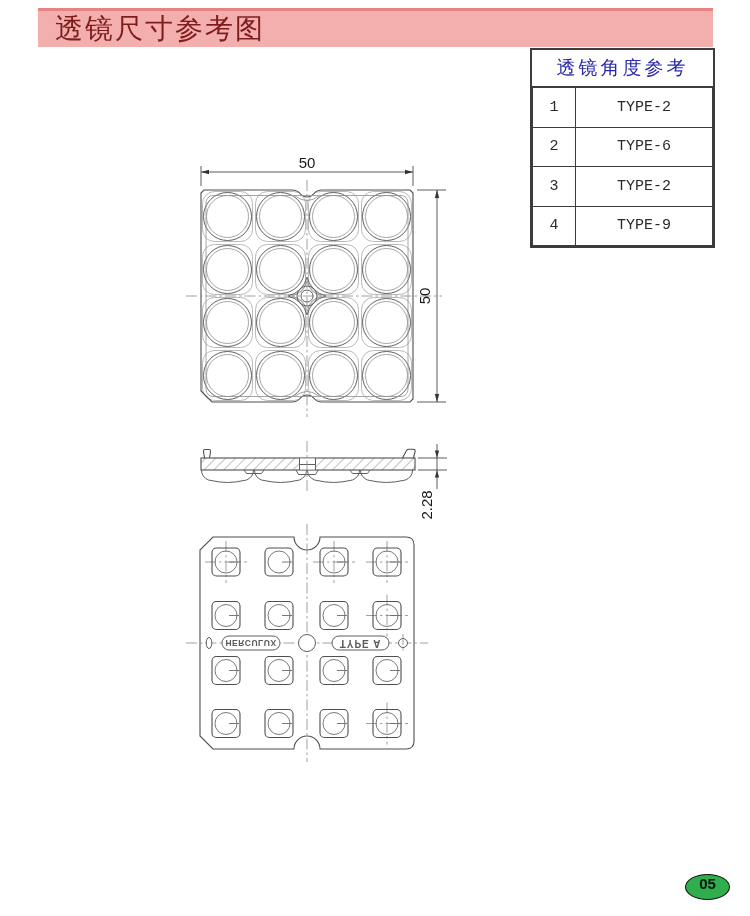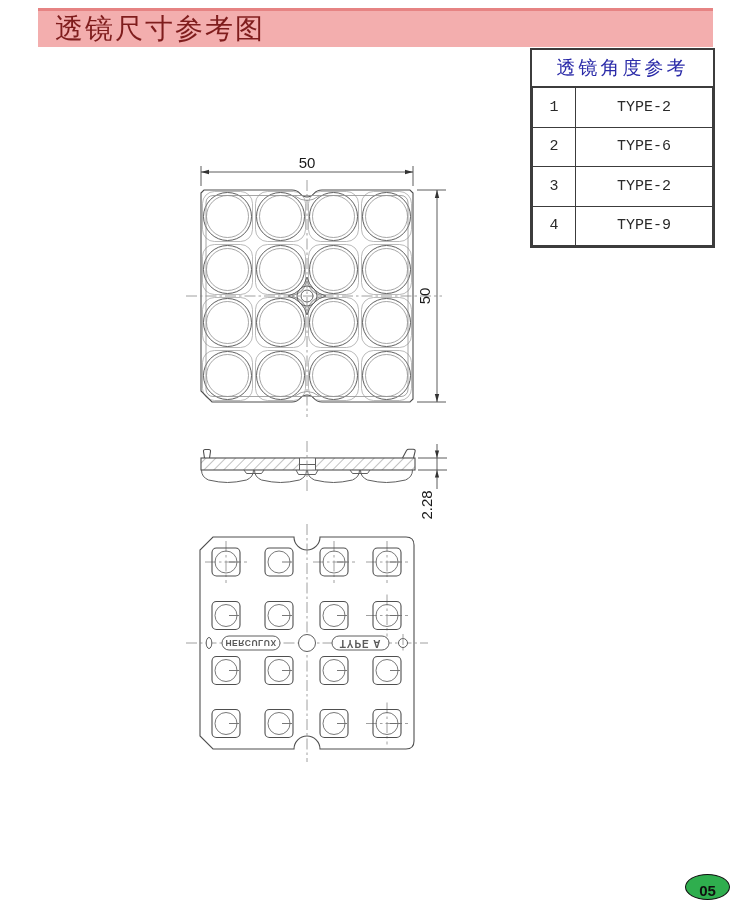--- a/index.html
+++ b/index.html
@@ -18,21 +18,21 @@
     border:2px solid #3c3c3c;background:#fff;box-sizing:border-box;}
   .t-title{height:36px;line-height:36px;text-align:center;color:var(--table-title);
     font-family:"Liberation Serif","DejaVu Serif",serif;font-size:19px;letter-spacing:3px;
     border-bottom:1.5px solid #3c3c3c;}
   .angle-table table{border-collapse:collapse;width:100%;}
   .angle-table td{border:1.5px solid #3c3c3c;height:36.5px;text-align:center;
     font-family:"Liberation Mono","DejaVu Sans Mono",monospace;font-size:15px;color:#2a2a2a;}
   .angle-table td.num{width:40px;}
   .page-badge{position:absolute;left:685px;top:874px;width:45px;height:26px;
     background:var(--badge-green);border:1.6px solid #101010;border-radius:50%;
-    display:flex;align-items:flex-end;justify-content:center;
+    display:flex;align-items:flex-start;justify-content:center;
     font:bold 15px "Liberation Sans",sans-serif;color:#101010;box-sizing:border-box;}
   svg.drawings{position:absolute;left:0;top:0;}
   .ol{stroke:#4f4f4f;stroke-width:1.1;fill:none;}
   .mid{stroke:#5f5f5f;stroke-width:1;fill:none;}
   .mid2{stroke:#6a6a6a;stroke-width:0.9;fill:none;}
   .light{stroke:#8f8f8f;stroke-width:0.8;fill:none;}
   .thin{stroke:#a8a8a8;stroke-width:0.8;fill:none;}
   .cl{stroke:#888;stroke-width:0.8;fill:none;stroke-dasharray:11 3 2.5 3;}
   .dim{stroke:#4a4a4a;stroke-width:0.9;fill:none;}
   .arrow{fill:#333;stroke:none;}

